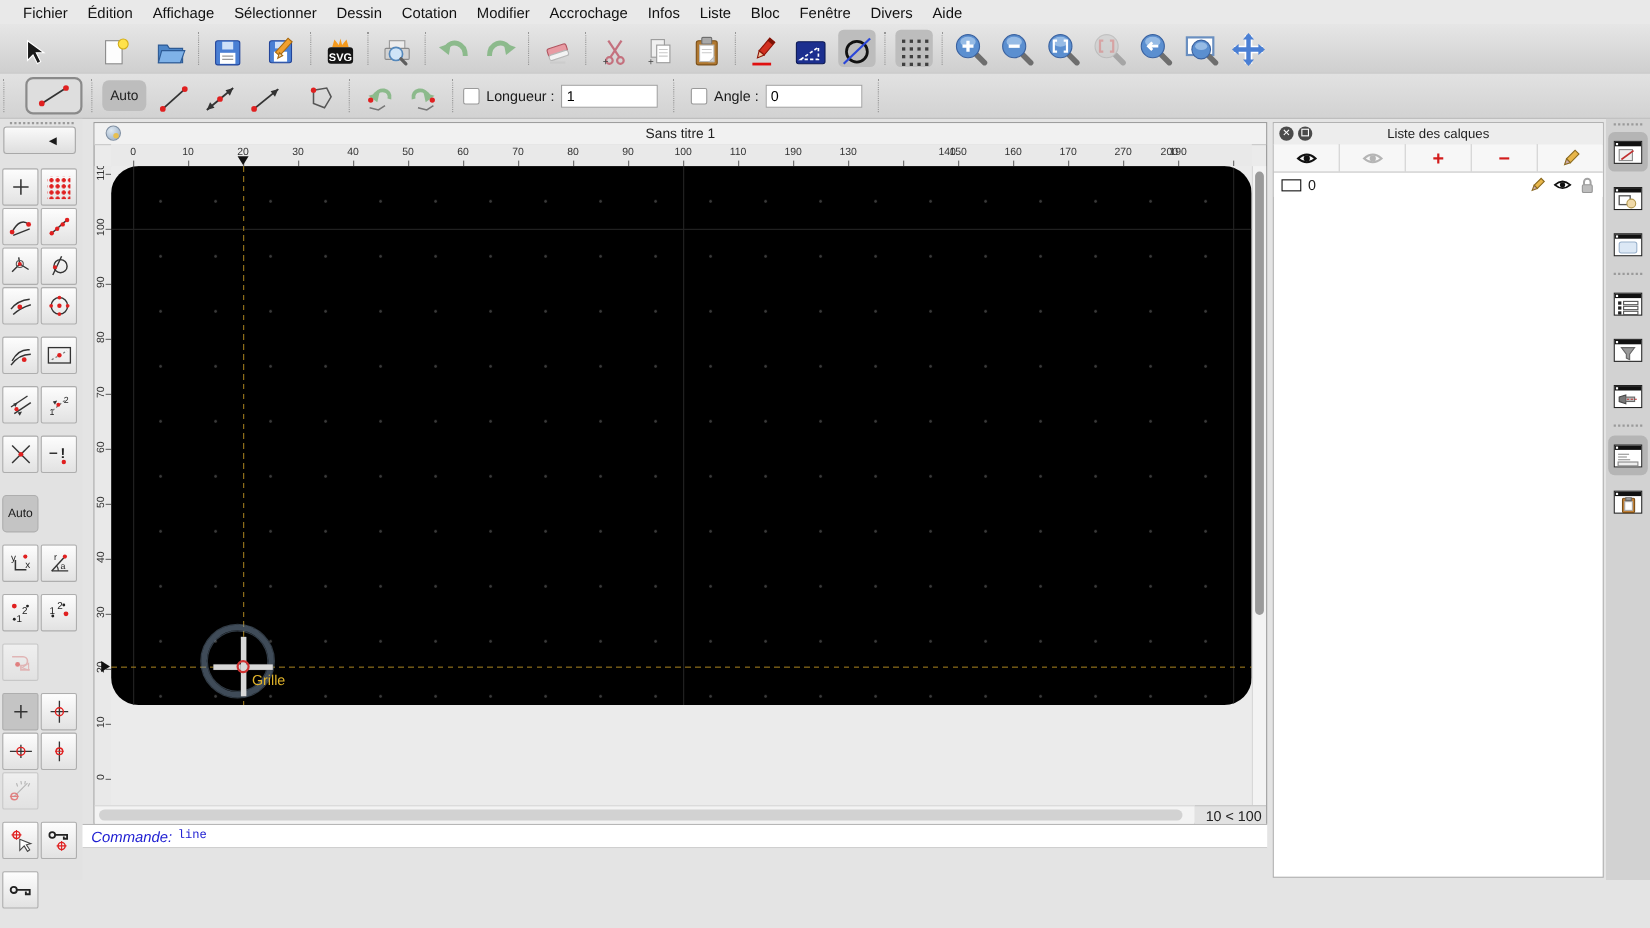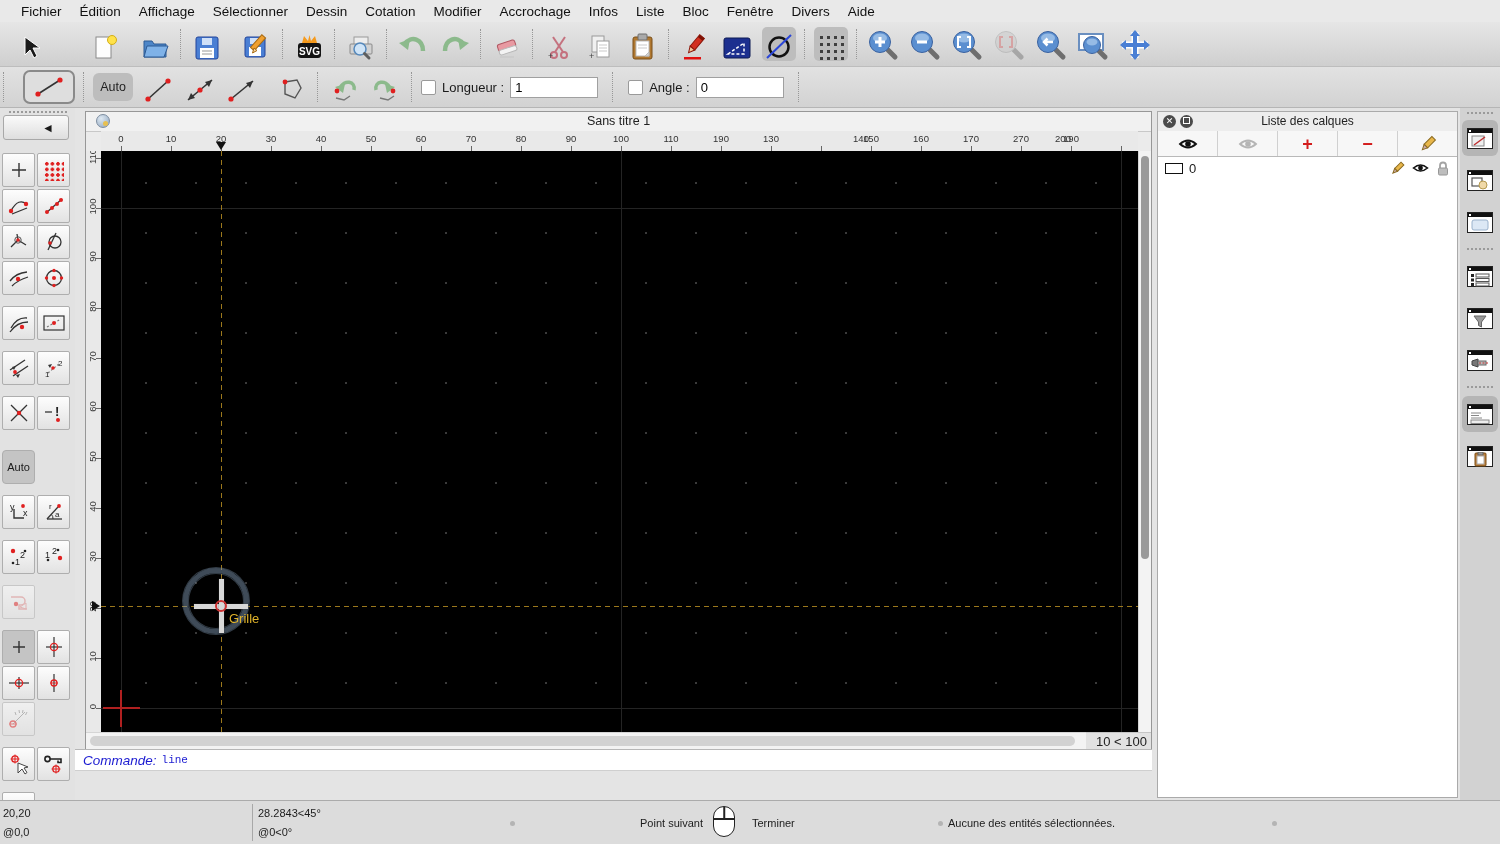--- a/index.html
+++ b/index.html
@@ -39,22 +39,22 @@
   .appdot{position:absolute;left:10px;top:2px;width:14px;height:14px;border-radius:50%;background:radial-gradient(circle at 35% 30%,#dfe9f2,#8fa6c0);border:1px solid #7d8da0;box-sizing:border-box;}
   .appdot:after{content:"";position:absolute;right:1px;bottom:1px;width:5px;height:5px;border-radius:50%;background:#e8c050;}
   .hruler{position:absolute;left:15px;top:19px;width:1037px;height:20px;background:#e9e9e9;overflow:hidden;}
   .vruler{position:absolute;left:0;top:39px;width:15px;height:581px;background:#e9e9e9;overflow:hidden;}
   .hlabel{position:absolute;top:2px;transform:translateX(-50%);font-size:9.5px;color:#333;}
   .htick{position:absolute;bottom:0;width:1px;height:5px;background:#666;}
   .vlabel{position:absolute;left:-4px;width:20px;text-align:center;font-size:9.5px;color:#333;transform:rotate(-90deg);}
   .vtick{position:absolute;right:0;width:5px;height:1px;background:#666;}
   .tri-down{position:absolute;width:0;height:0;border-left:5px solid transparent;border-right:5px solid transparent;border-top:8px solid #111;transform:translateX(-50%);}
   .tri-right{position:absolute;width:0;height:0;border-top:5px solid transparent;border-bottom:5px solid transparent;border-left:8px solid #111;transform:translateY(-50%);}
-  .canvas{position:absolute;left:15px;top:39px;width:1037px;height:581px;background-color:#000;overflow:hidden;
-    background-image:radial-gradient(circle,#3a3a3a 1px,transparent 1.5px);background-size:50px 50px;background-position:20px 7px;}
+  .canvas{position:absolute;left:15px;top:39px;width:1037px;height:490px;background-color:#000;overflow:hidden;
+    background-image:radial-gradient(circle,#3a3a3a 1px,transparent 1.5px);background-size:50px 50px;background-position:20px 7px;border-radius:25px;}
   .mg.v{position:absolute;top:0;bottom:0;width:1px;background:#242424;}
   .mg.h{position:absolute;left:0;right:0;height:1px;background:#242424;}
   .ch.v{position:absolute;top:0;bottom:0;width:1px;background:repeating-linear-gradient(180deg,rgba(164,127,30,.95) 0 5px,transparent 5px 9px);}
   .ch.h{position:absolute;left:0;right:0;height:1px;background:repeating-linear-gradient(90deg,rgba(164,127,30,.95) 0 5px,transparent 5px 9px);}
   .origin-h{position:absolute;left:2px;top:556px;width:37px;height:2px;background:#b02020;}
   .origin-v{position:absolute;left:19px;top:539px;width:2px;height:37px;background:#b02020;}
   .snapring{position:absolute;left:82px;top:417px;width:66px;height:66px;border-radius:50%;border:5px solid rgba(125,150,175,.5);
     box-shadow:0 0 0 1px rgba(125,150,175,.4), inset 0 0 0 1px rgba(125,150,175,.4);box-sizing:border-box;}
   .cursor{position:absolute;left:120px;top:455px;width:0;height:0;}
   .cb-h{position:absolute;left:-27px;top:-2.5px;width:54px;height:5px;background:#d8d8d8;box-shadow:0 0 1px #444;}
@@ -942,28 +942,14 @@
           <div class="tb"></div>
           <svg width="24" height="15" style="position:absolute;left:0;top:5px;">
             <rect x="7" y="1" width="11" height="13" rx="1" fill="#c08038" stroke="#7a4f18"></rect>
             <rect x="10" y="0" width="5" height="3" fill="#999" stroke="#666"></rect>
             <rect x="9" y="4" width="7" height="8" fill="#fff" stroke="#aaa"></rect>
           </svg>
         </div>
     </div>
   </div>
 
-  <div class="abs statusbar">
-    <span class="abs" style="left:3px;top:6px;">20,20</span>
-    <span class="abs" style="left:3px;top:25px;">@0,0</span>
-    <div class="sdiv"></div>
-    <span class="abs" style="left:258px;top:6px;">28.2843&lt;45°</span>
-    <span class="abs" style="left:258px;top:25px;">@0&lt;0°</span>
-    <div class="grip" style="left:510px;top:20px;"></div>
-    <span class="abs" style="left:640px;top:16px;">Point suivant</span>
-    <div class="mouse"></div>
-    <span class="abs" style="left:752px;top:16px;">Terminer</span>
-    <div class="grip" style="left:938px;top:20px;"></div>
-    <span class="abs" style="left:948px;top:16px;">Aucune des entités sélectionnées.</span>
-    <div class="grip" style="left:1272px;top:20px;"></div>
-  </div>
 
 </div>
 
 </body></html>

